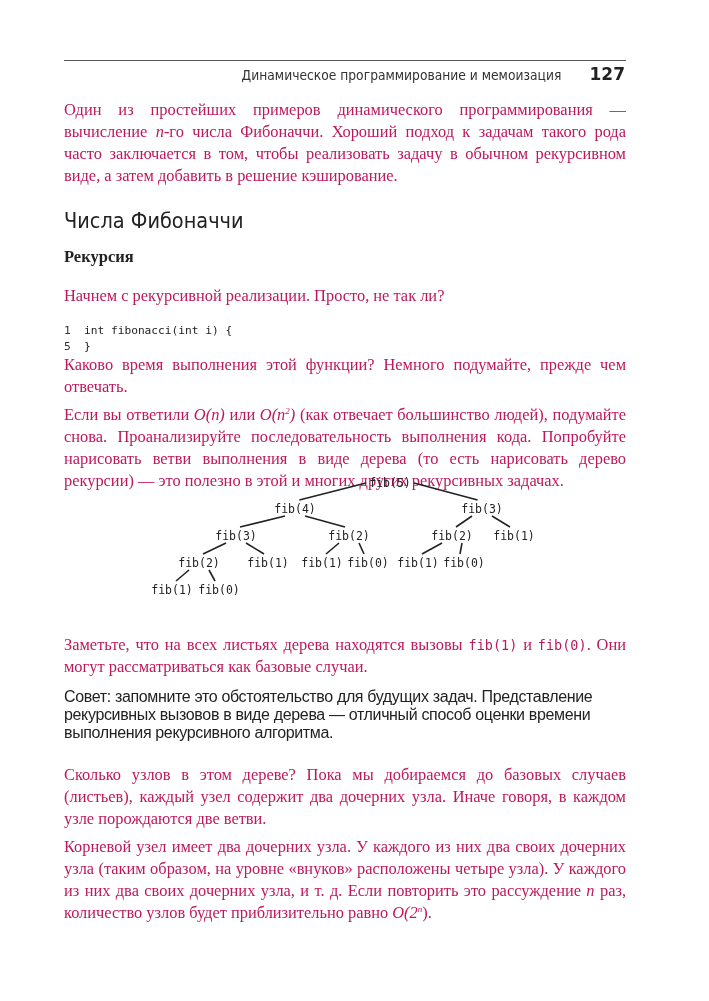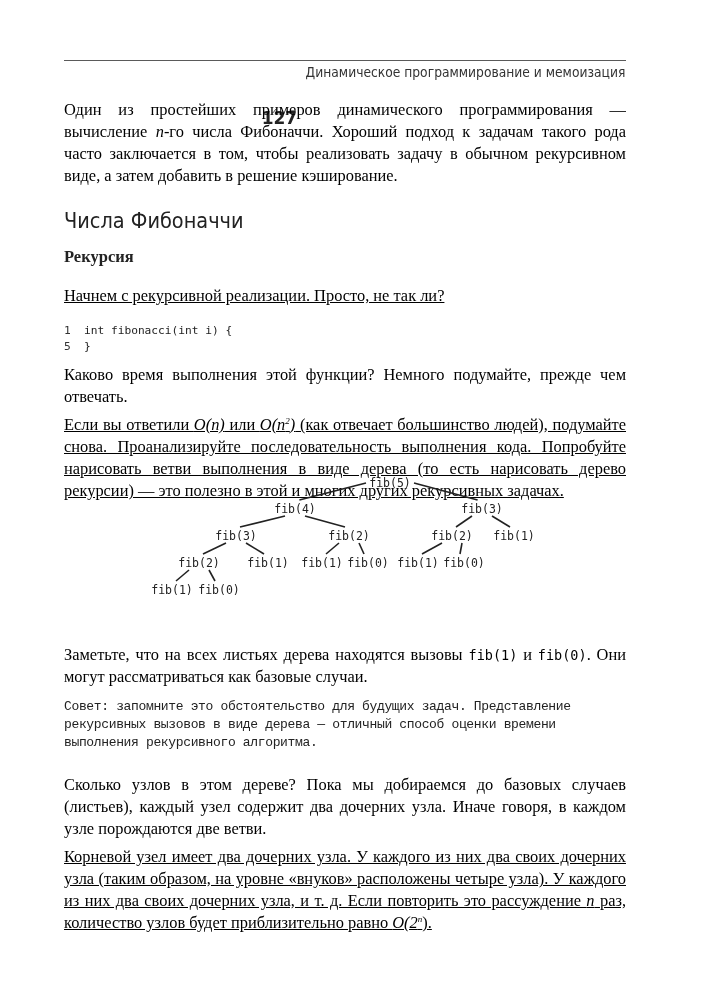--- a/index.html
+++ b/index.html
@@ -6,43 +6,42 @@
   body {
     width: 709px; height: 1001px; background: #ffffff; position: relative; overflow: hidden;
     color: #2a2a2a;
     font-family: "Liberation Serif", "DejaVu Serif", serif;
   }
   .rule { position: absolute; left: 64px; top: 60px; width: 562px; height: 0; border-top: 1px solid #5a5a5a; }
   .running-head {
     position: absolute; top: 64px; right: 84px; height: 20px;
     display: flex; align-items: baseline; gap: 28px;
     font-family: "DejaVu Sans", "Liberation Sans", sans-serif;
-    flex-direction: column;
   }
   .running-head .chapter { font-size: 14px; color: #333; transform: scaleX(0.88); transform-origin: right; }
   .running-head .pagenum { font-size: 17px; font-weight: bold; color: #222; }
   .content { position: absolute; left: 64px; top: 99px; width: 562px; }
   p.body {
-    margin: 0; font-size: 16.4px; line-height: 22px; text-align: justify; color: #000000;
+    margin: 0; font-size: 16.4px; line-height: 22px; text-align: justify; color: #be185d;
   }
-  .mt6 { margin-top: 6px !important; text-decoration: underline; }
+  .mt6 { margin-top: 6px !important; }
   h2.section {
     margin: 20px 0 0 0; font-weight: normal; font-size: 21px; line-height: 28px; color: #222;
     font-family: "DejaVu Sans", "Liberation Sans", sans-serif;
     transform: scaleX(0.92); transform-origin: left;
   }
   h3.sub { margin: 10px 0 16px 0; font-size: 16.5px; font-weight: bold; line-height: 24px; color: #222; }
   .code {
     margin: 16px 0 0 0; font-family: "DejaVu Sans Mono", "Liberation Mono", monospace;
     font-size: 11.2px; line-height: 15.5px; color: #222; white-space: pre;
   }
   .code .ln { display: inline-block; width: 20px; color: #333; }
   .tip {
-    margin-top: 10px; font-family: Liberation Mono, monospace;
-    font-size: 13px; line-height: 18px; color: #222; letter-spacing: -0.35px;
+    margin-top: 10px; font-family: Liberation Sans, sans-serif;
+    font-size: 16px; line-height: 18px; color: #222; letter-spacing: -0.35px;
   }
   .mono { font-family: "DejaVu Sans Mono", "Liberation Mono", monospace; font-size: 13.5px; }
   i.m { font-style: italic; }
   sup { font-size: 9px; vertical-align: super; line-height: 0; }
   .tree { position: absolute; left: 0; top: 0; width: 709px; height: 1001px; pointer-events: none; }
   .tree text { font-family: "DejaVu Sans Mono", "Liberation Mono", monospace; font-size: 11.5px; fill: #222; }
   .tree line { stroke: #222; stroke-width: 1.6; }
 </style>
 </head>
 <body>
@@ -55,21 +54,21 @@
 
 <div class="content">
   <p class="body"><span>Один из простейших примеров динамического программирования — вычисление</span> <i class="m">n</i><span>-го числа Фибоначчи. Хороший подход к задачам такого рода часто заключается в том, чтобы реализовать задачу в обычном рекурсивном виде, а затем добавить в решение кэширование.</span></p>
 
   <h2 class="section">Числа Фибоначчи</h2>
   <h3 class="sub">Рекурсия</h3>
   <p class="body mt6">Начнем с рекурсивной реализации. Просто, не так ли?</p>
 
   <div class="code"><div><span class="ln">1</span><span>int fibonacci(int i) {</span></div><div><span class="ln">5</span><span>}</span></div></div>
 
-  <p class="body" style="margin-top:10px">Каково время выполнения этой функции? Немного подумайте, прежде чем отвечать.</p>
+  <p class="body" style="margin-top:0">Каково время выполнения этой функции? Немного подумайте, прежде чем отвечать.</p>
   <p class="body mt6"><span>Если вы ответили </span><i class="m">O(n)</i><span> или </span><i class="m"><span>O(n</span><sup>2</sup><span>)</span></i><span> (как отвечает большинство людей), подумайте снова. Проанализируйте последовательность выполнения кода. Попробуйте нарисовать ветви выполнения в виде дерева (то есть нарисовать дерево рекурсии) — это полезно в этой и многих других рекурсивных задачах.</span></p>
 
   <div style="height:142px"></div>
 
   <p class="body"><span>Заметьте, что на всех листьях дерева находятся вызовы </span><span class="mono">fib(1)</span><span> и </span><span class="mono">fib(0)</span><span>. Они могут рассматриваться как базовые случаи.</span></p>
   <div class="tip">Совет: запомните это обстоятельство для будущих задач. Представление рекурсивных вызовов в виде дерева — отличный способ оценки времени выполнения рекурсивного алгоритма.</div>
   <p class="body" style="margin-top:22px">Сколько узлов в этом дереве? Пока мы добираемся до базовых случаев (листьев), каждый узел содержит два дочерних узла. Иначе говоря, в каждом узле порождаются две ветви.</p>
   <p class="body mt6"><span>Корневой узел имеет два дочерних узла. У каждого из них два своих дочерних узла (таким образом, на уровне «внуков» расположены четыре узла). У каждого из них два своих дочерних узла, и т. д. Если повторить это рассуждение </span><i class="m">n</i><span> раз, количество узлов будет приблизительно равно </span><i class="m"><span>O(2</span><sup>n</sup></i><span>).</span></p>
 </div>
 

